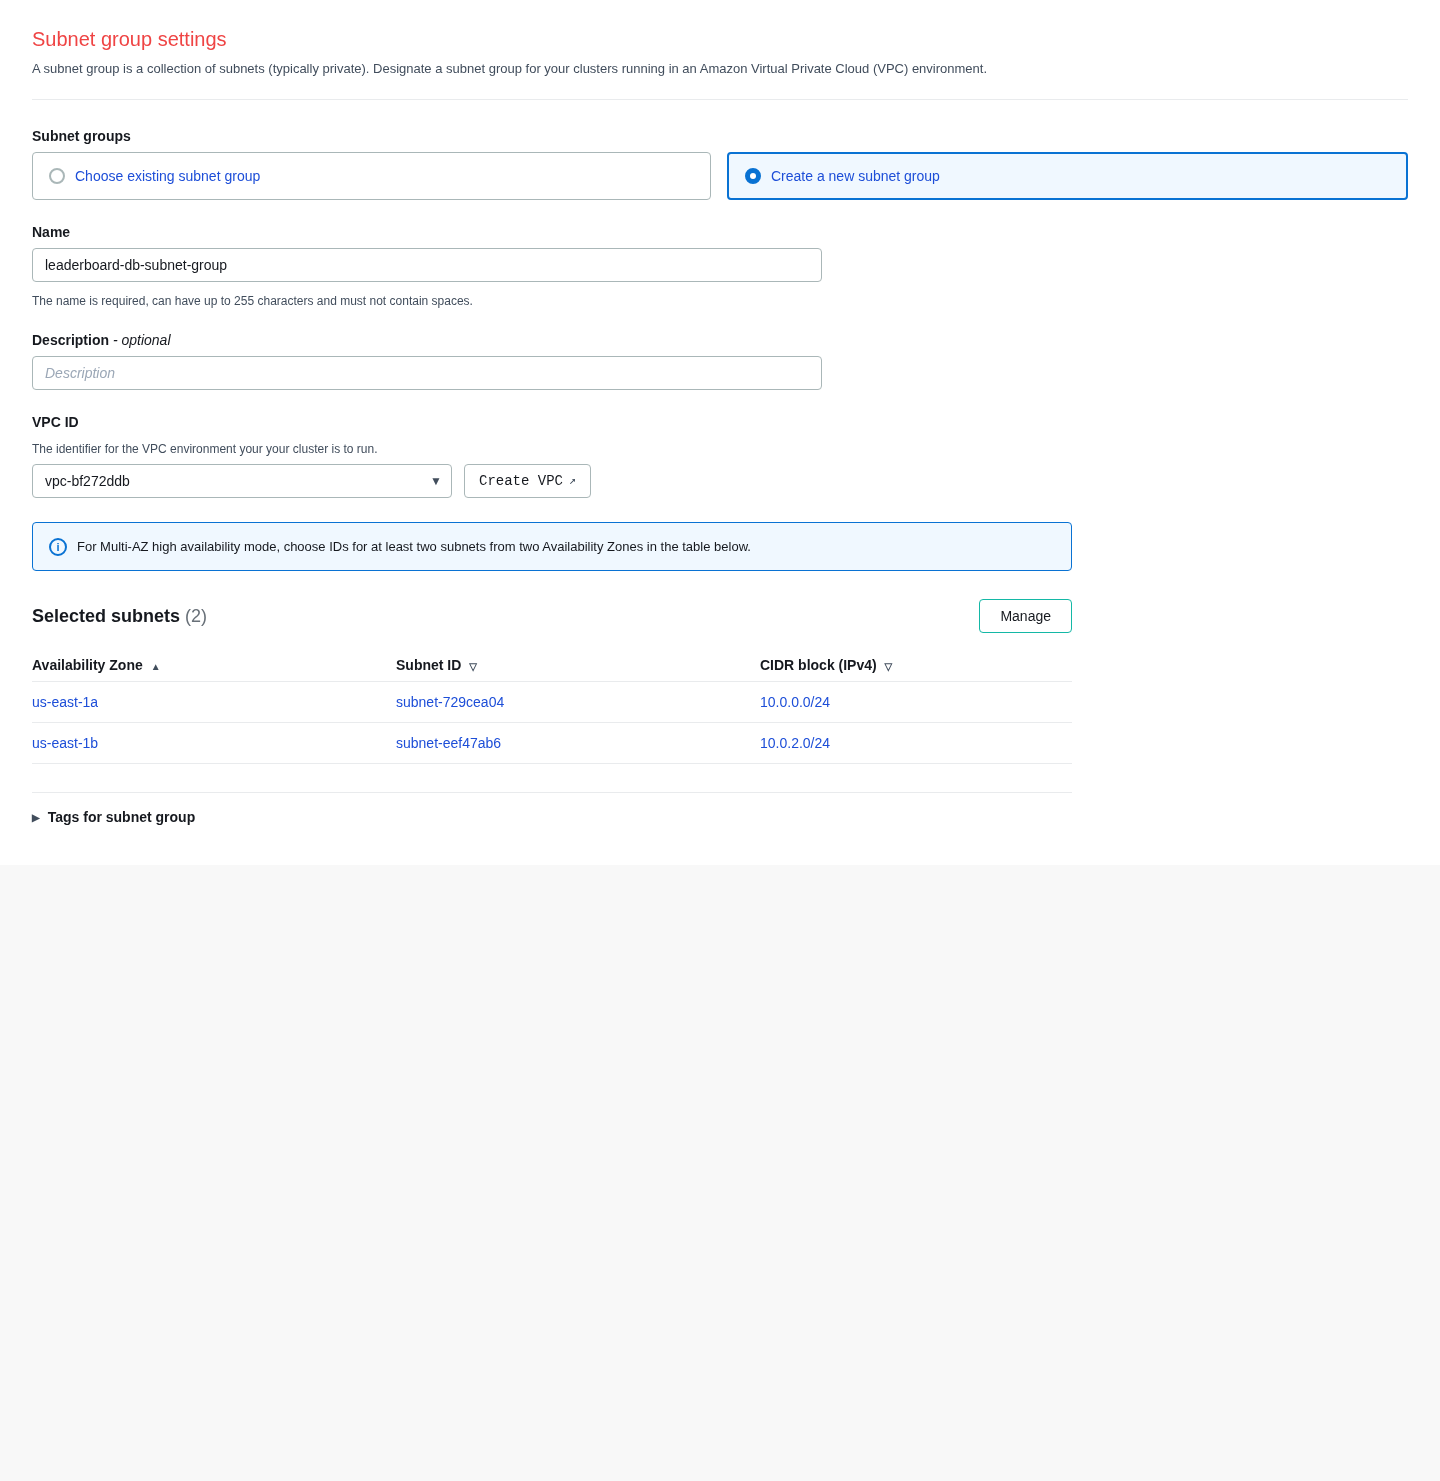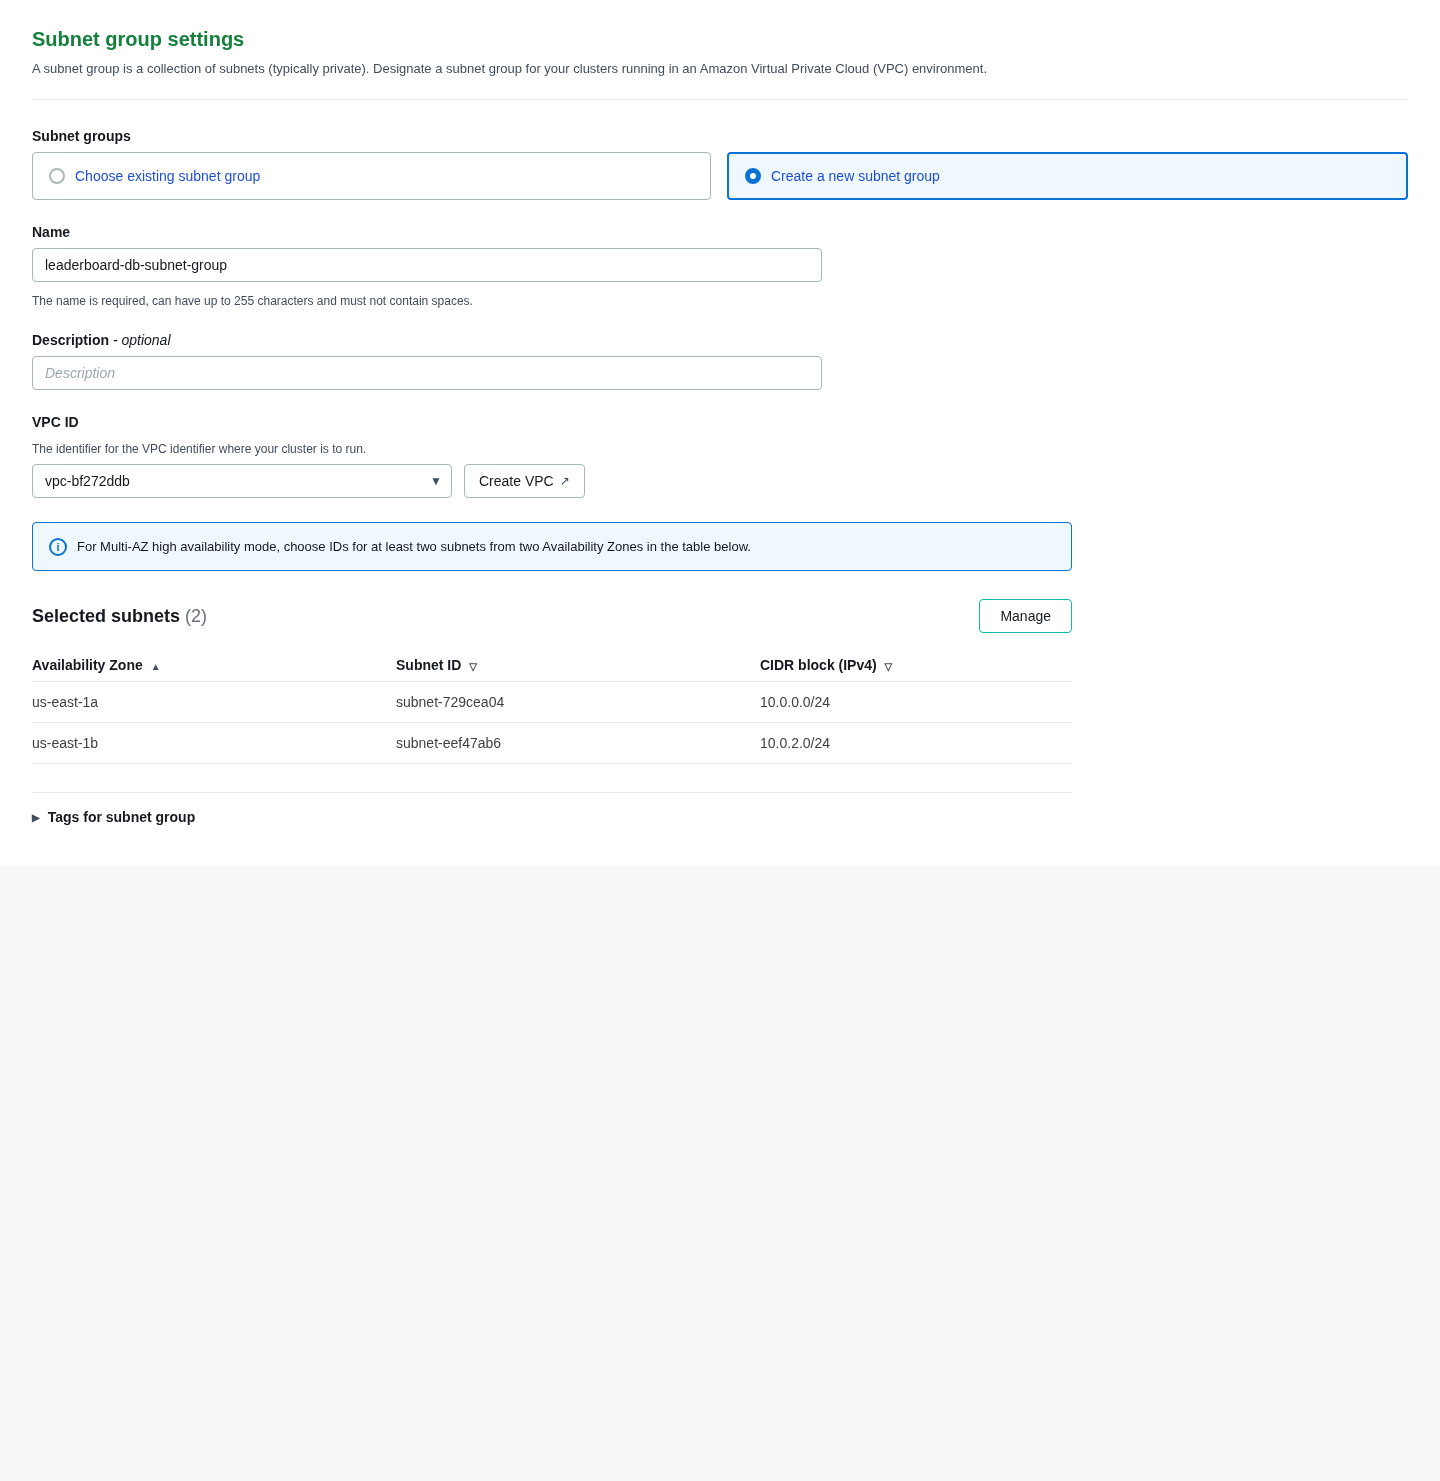--- a/index.html
+++ b/index.html
@@ -18,22 +18,22 @@
     }
 
     
     .section-header {
       border-bottom: 1px solid #e9ebed;
       padding-bottom: 20px;
       margin-bottom: 28px;
     }
     .section-title {
       font-size: 20px;
-      font-weight: 700;
-      color: #15803d;
+      font-weight: 400;
+      color: #ef4444;
       margin-bottom: 8px;
     }
     .section-description {
       font-size: 13px;
       color: #414d5c;
       line-height: 1.5;
       max-width: 1050px;
     }
 
     
@@ -162,20 +162,21 @@
       padding: 6px 14px;
       font-size: 14px;
       color: #16191f;
       background: #ffffff;
       cursor: pointer;
       height: 34px;
       display: flex;
       align-items: center;
       gap: 6px;
       white-space: nowrap;
+      font-family: Liberation Mono, monospace;
     }
     .external-icon {
       font-size: 12px;
       color: #414d5c;
     }
 
     
     .info-box {
       border: 1px solid #0972d3;
       border-radius: 4px;
@@ -251,21 +252,21 @@
     }
     .subnets-table th .sort-icon {
       display: inline-block;
       margin-left: 4px;
       font-size: 10px;
       color: #414d5c;
     }
     .subnets-table td {
       padding: 12px 0;
       font-size: 14px;
-      color: #404040;
+      color: #1d4ed8;
       border-bottom: 1px solid #e9ebed;
     }
     .col-az { width: 35%; }
     .col-subnet { width: 35%; }
     .col-cidr { width: 30%; }
 
     
     .tags-section {
       margin-top: 28px;
       border-top: 1px solid #e9ebed;
@@ -322,21 +323,21 @@
   <div class="field-group">
     <span class="field-label">
       <span>Description</span>
       <span class="field-label-optional">- optional</span>
     </span>
     <input type="text" class="text-input" placeholder="Description" style="">
   </div>
 
   <div class="field-group">
     <span class="field-label">VPC ID</span>
-    <p class="field-hint" style="margin-bottom:8px;">The identifier for the VPC identifier where your cluster is to run.</p>
+    <p class="field-hint" style="margin-bottom:8px;">The identifier for the VPC environment your your cluster is to run.</p>
     <div class="vpc-row">
       <div class="vpc-select-wrapper">
         <select class="vpc-select">
           <option>vpc-bf272ddb</option>
         </select>
         <span class="select-arrow">▼</span>
       </div>
       <button class="create-vpc-btn">
         <span>Create VPC</span>
         <span class="external-icon">↗</span>

